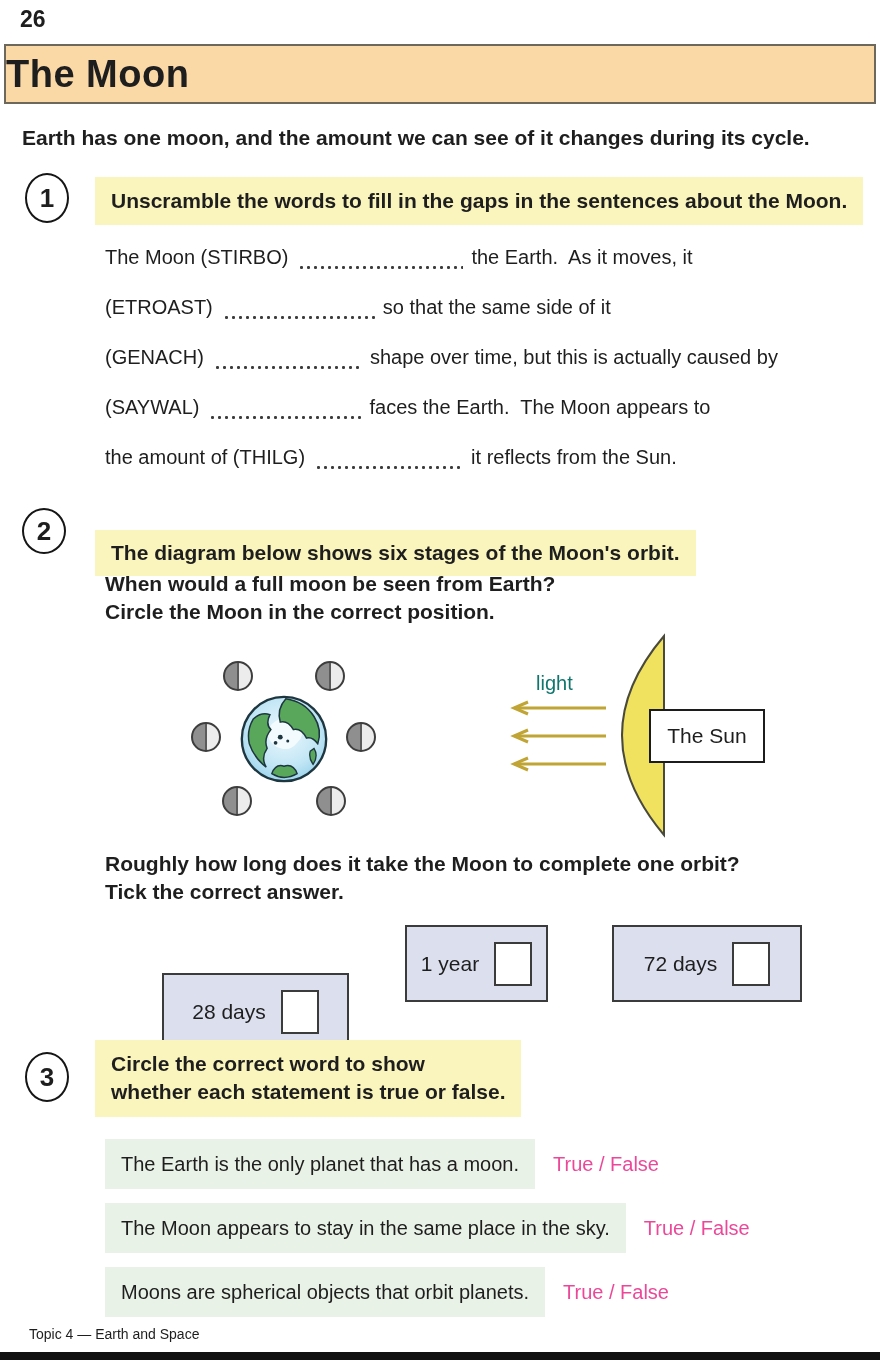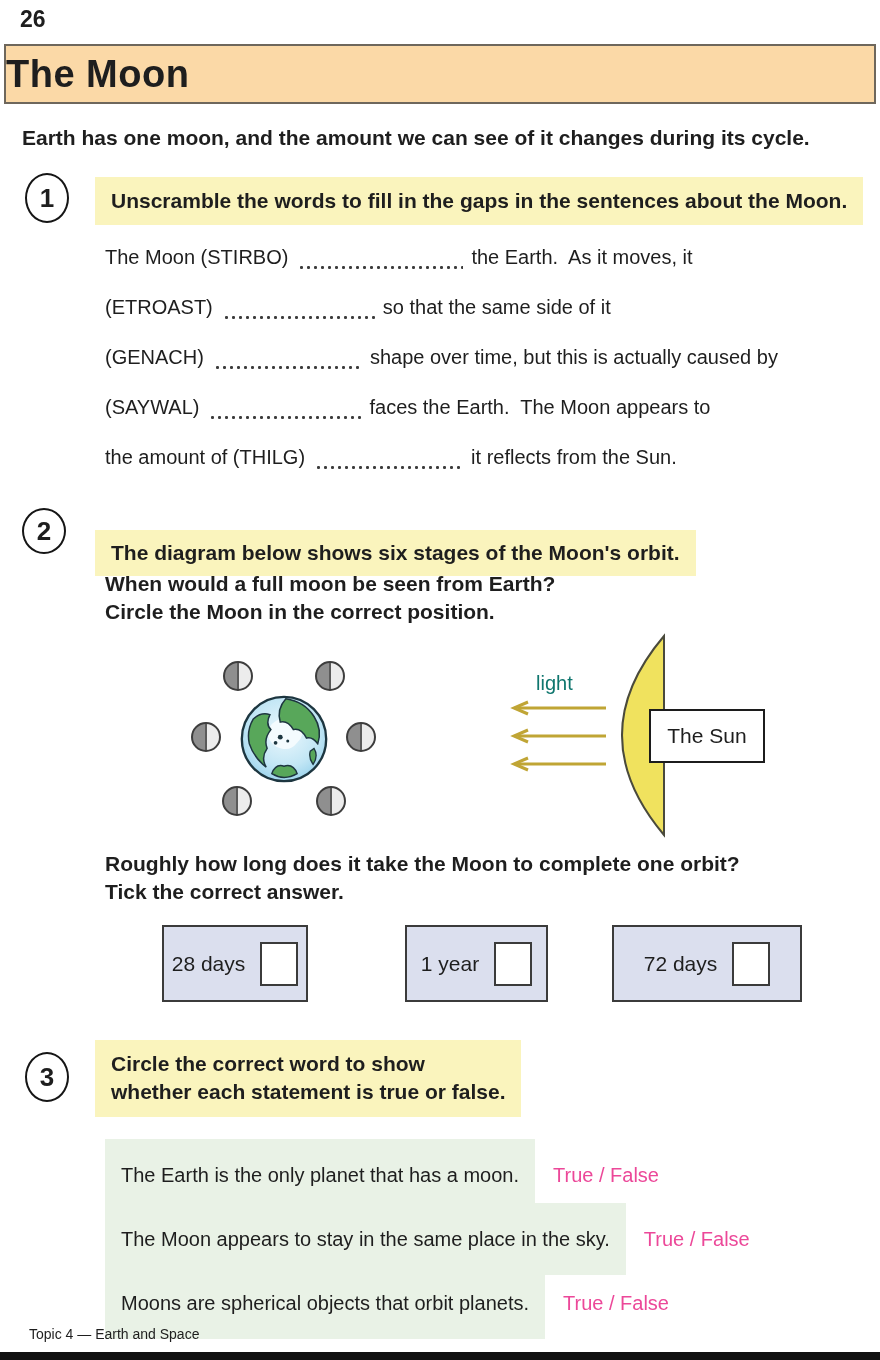--- a/index.html
+++ b/index.html
@@ -67,21 +67,21 @@
     background:var(--option_lavender); border:2px solid #3b3b3b;
     display:flex; align-items:center; justify-content:center; gap:15px;
   }
   .opt-label { font-size:21px; }
   .tickbox { width:38px; height:44px; background:#fff; border:2px solid #3b3b3b; box-sizing:border-box; }
 
   
   .stmt-row { position:absolute; left:105px; height:44px; line-height:44px; white-space:nowrap; }
   .stmt-text {
     display:inline-block; background:var(--statement_green);
-    padding:14px 16px; font-size:20px; height:44px; line-height:44px;
+    padding:3px 16px; font-size:20px; height:44px; line-height:44px;
   }
   .tf { font-size:20px; margin-left:18px; color:#ec4899; }
 
   #footer-text { left:14px; top:1326px; font-size:14px; font-weight:normal;margin-left:15px; }
   #bottom-bar { left:0; top:1352px; width:880px; height:8px; background:#111; }
 </style>
 </head>
 <body>
 
 <div id="page">
@@ -172,21 +172,21 @@
       <path d="M46,3 Q-38,102 46,202 Z" fill="var(--sun_yellow)" stroke="#4a4a3c" stroke-width="2"></path>
     </svg>
     <div class="abs" id="sun-label" style="top:79px;">
       <span>The Sun</span>
     </div>
   </div>
 
   <div class="abs" style="left:105px; top:852px; font-size:21px; font-weight:bold;">Roughly how long does it take the Moon to complete one orbit?</div>
   <div class="abs" style="left:105px; top:880px; font-size:21px; font-weight:bold;">Tick the correct answer.</div>
 
-  <div class="opt-box" style="left:162px; width:146px;">
+  <div class="opt-box" style="left:162px; width:187px;margin-top:48px;">
     <span class="opt-label">28 days</span>
     <span class="tickbox"></span>
   </div>
   <div class="opt-box" style="left:405px; width:143px;text-align:right;">
     <span class="opt-label">1 year</span>
     <span class="tickbox"></span>
   </div>
   <div class="opt-box" style="left:612px; width:190px;">
     <span class="opt-label">72 days</span>
     <span class="tickbox"></span>

